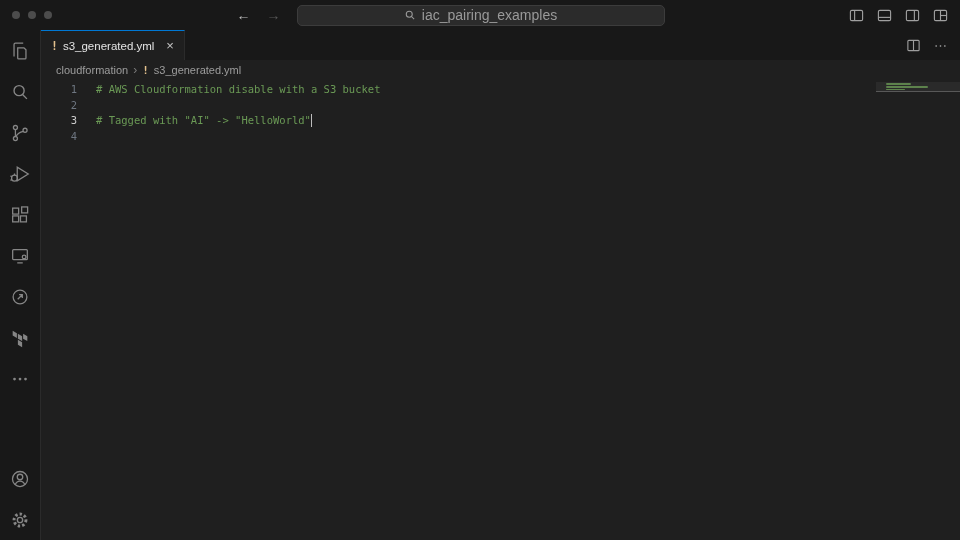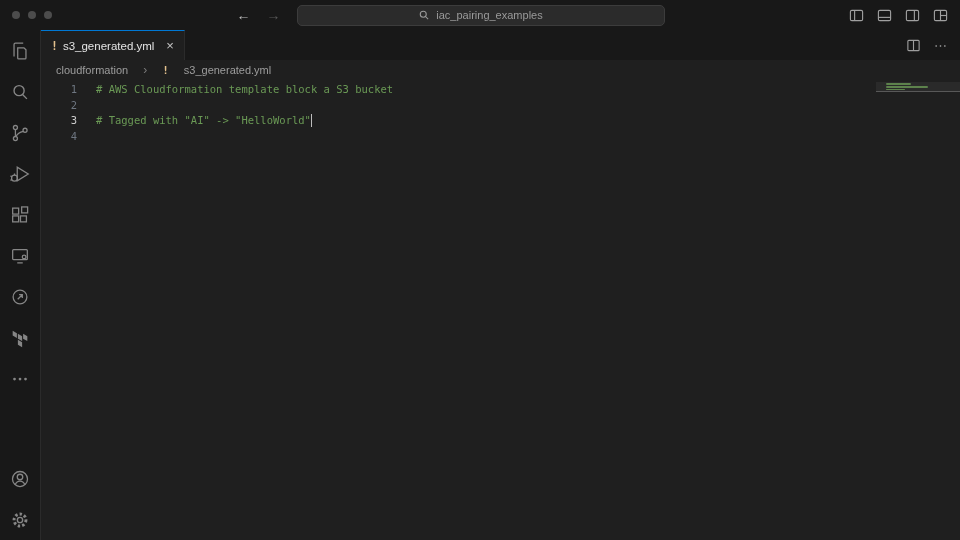--- a/index.html
+++ b/index.html
@@ -9,21 +9,21 @@
 
   
   .titlebar { flex:0 0 30px; height:30px; background:var(--chrome-bg,#181818); display:flex; align-items:center; }
   .traffic { display:flex; gap:8px; margin-left:12px; }
   .traffic span { width:8px; height:8px; border-radius:50%; background:#4c4c4c; display:block; }
   .tb-left-spacer, .tb-right-spacer { flex:1; }
   .nav { display:flex; gap:16px; margin-right:16px; font-size:14px; align-items:center; }
   .nav .back { color:#bfbfbf; }
   .nav .fwd { color:#5a5a5a; }
   .command-center { width:368px; height:21px; background:#2b2b2b; border:1px solid #3c3c3c; border-radius:5px;
-                    display:flex; align-items:center; justify-content:center; gap:6px; color:#9a9a9a; font-size:11px; cursor:pointer; }
+                    display:flex; align-items:center; justify-content:center; gap:6px; color:#9a9a9a; font-size:14px; cursor:pointer; }
   .tb-right { display:flex; gap:13px; margin-right:12px; align-items:center; }
   .tb-right .icon, .nav .icon { display:flex; align-items:center; }
 
   
   .main { flex:1; display:flex; min-height:0; }
   .activitybar { width:41px; background:var(--chrome-bg,#181818); border-right:1px solid #2b2b2b;
                  display:flex; flex-direction:column; }
   .ab-item { height:41px; display:flex; align-items:center; justify-content:center; cursor:pointer; }
   .ab-bottom { margin-top:auto; }
 
@@ -32,21 +32,21 @@
   
   .tabbar { height:30px; background:var(--chrome-bg,#181818); display:flex; align-items:stretch; flex:0 0 30px; }
   .tab { display:flex; align-items:center; gap:5px; padding:0 10px; background:var(--editor-bg,#1f1f1f);
          border-top:1.5px solid var(--accent,#0078d4); border-right:1px solid #2b2b2b; font-size:11.5px; color:#e4e4e4; cursor:pointer; }
   .tab-warning { color:var(--warning,#e2c08d); font-weight:bold; font-family:"DejaVu Sans Mono",monospace; }
   .tab-close { color:#c5c5c5; font-size:13px; margin-left:7px; cursor:pointer; }
   .tab-actions { margin-left:auto; display:flex; align-items:center; gap:13px; margin-right:12px; color:#9d9d9d; }
   .tab-actions .more { font-size:13px; letter-spacing:1px; cursor:pointer; }
 
   
-  .breadcrumb { height:20px; flex:0 0 20px; display:flex; align-items:center; gap:15px; padding-left:15px;
+  .breadcrumb { height:20px; flex:0 0 20px; display:flex; align-items:center; gap:5px; padding-left:15px;
                 font-size:11px; color:#9d9d9d; }
   .breadcrumb .sep { color:#7a7a7a; font-size:12px; }
   .breadcrumb .warn { color:var(--warning,#e2c08d); font-weight:bold; font-family:"DejaVu Sans Mono",monospace; }
   .breadcrumb .crumb { cursor:pointer; }
 
   
   .editor-content { flex:1; position:relative; padding-top:2px; }
   .code-line { display:flex; height:15.5px; line-height:15.5px; font-family:"DejaVu Sans Mono",monospace; font-size:10.5px; }
   .line-num { width:36px; flex:0 0 36px; text-align:right; color:#6e7681; user-select:none; }
   .line-num.active { color:#cccccc; }
@@ -223,21 +223,21 @@
         <span class="crumb">cloudformation</span>
         <span class="sep">›</span>
         <span class="warn">!</span>
         <span class="crumb">s3_generated.yml</span>
       </div>
 
       <div class="editor-content">
         <div id="editor-lines">
             <div class="code-line">
               <span class="line-num">1</span>
-              <span class="line-text"># AWS Cloudformation template block a S3 bucket</span>
+              <span class="line-text"># AWS Cloudformation disable with a S3 bucket</span>
             </div>
             <div class="code-line">
               <span class="line-num">2</span>
             </div>
             <div class="code-line">
               <span class="line-num active">3</span>
               <span class="line-text"># Tagged with "AI" -&gt; "HelloWorld"</span>
               <span class="cursor"></span>
             </div>
             <div class="code-line">

